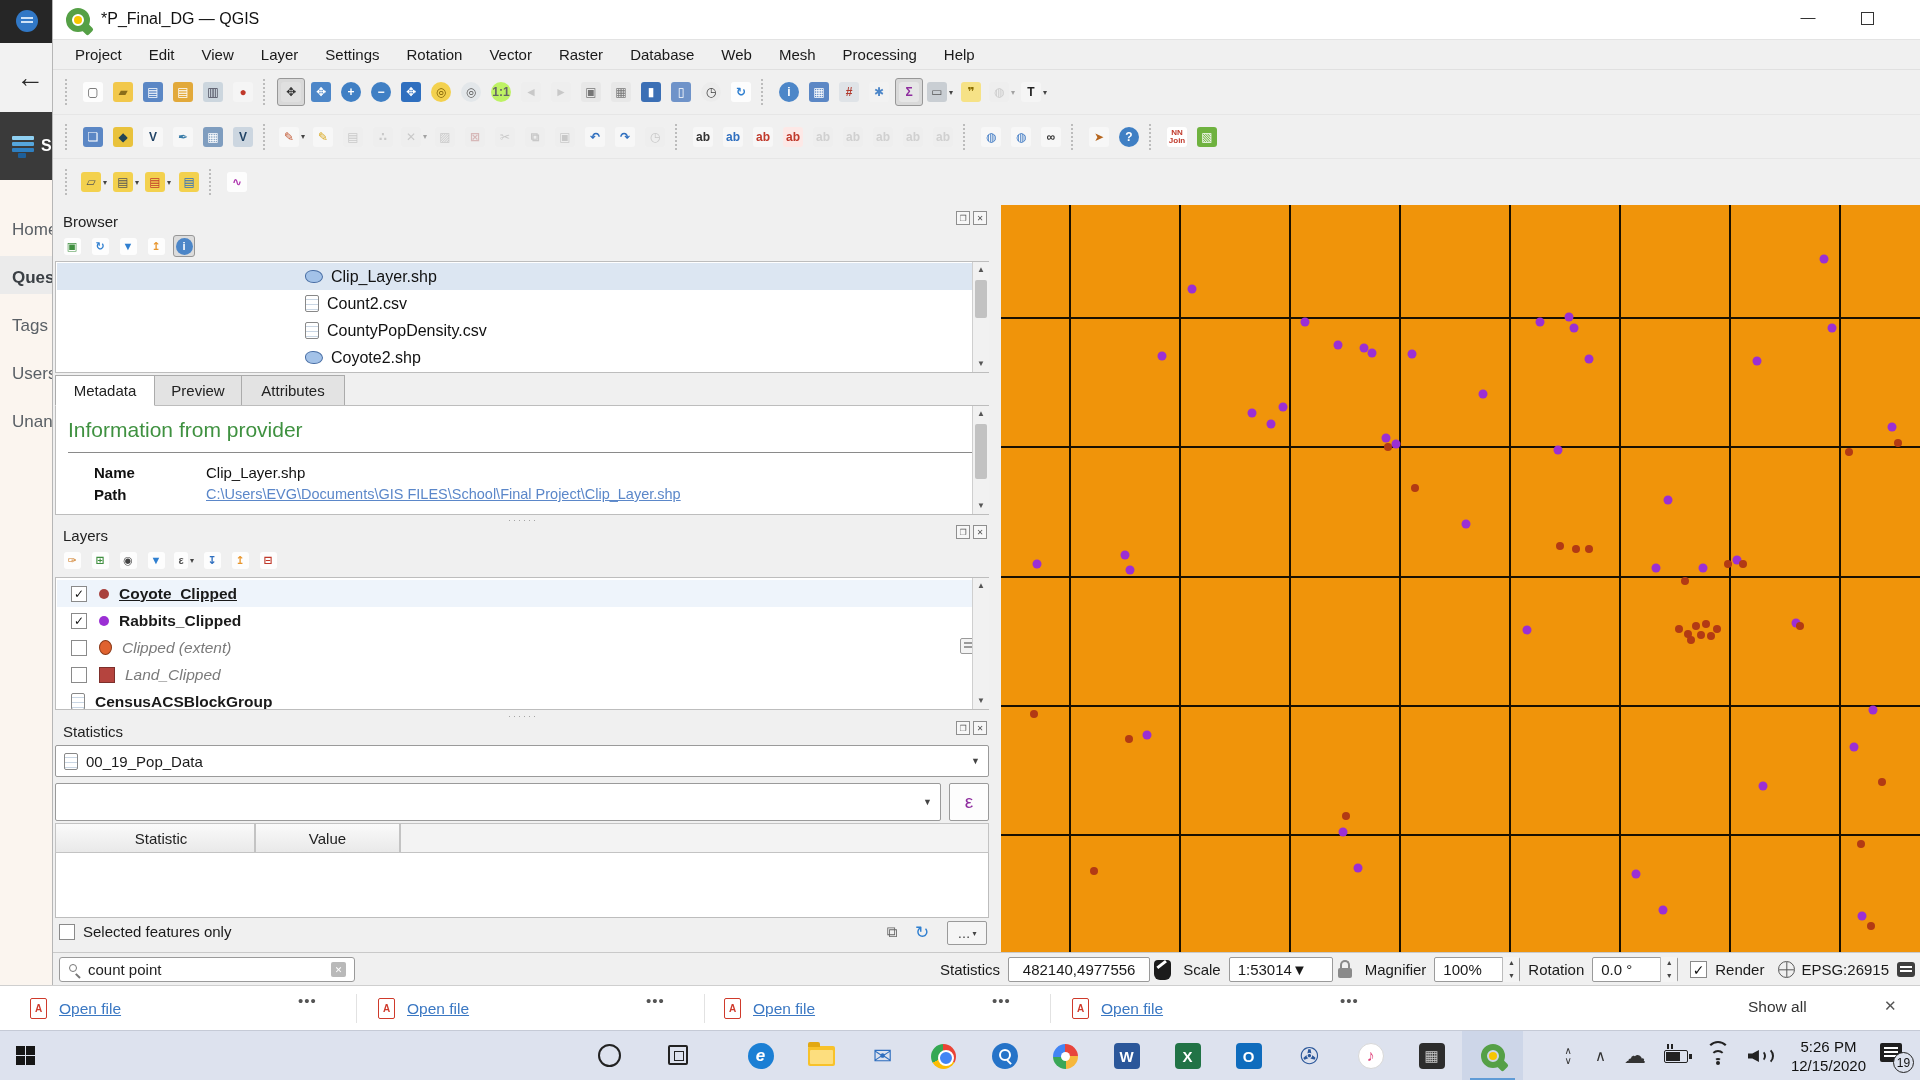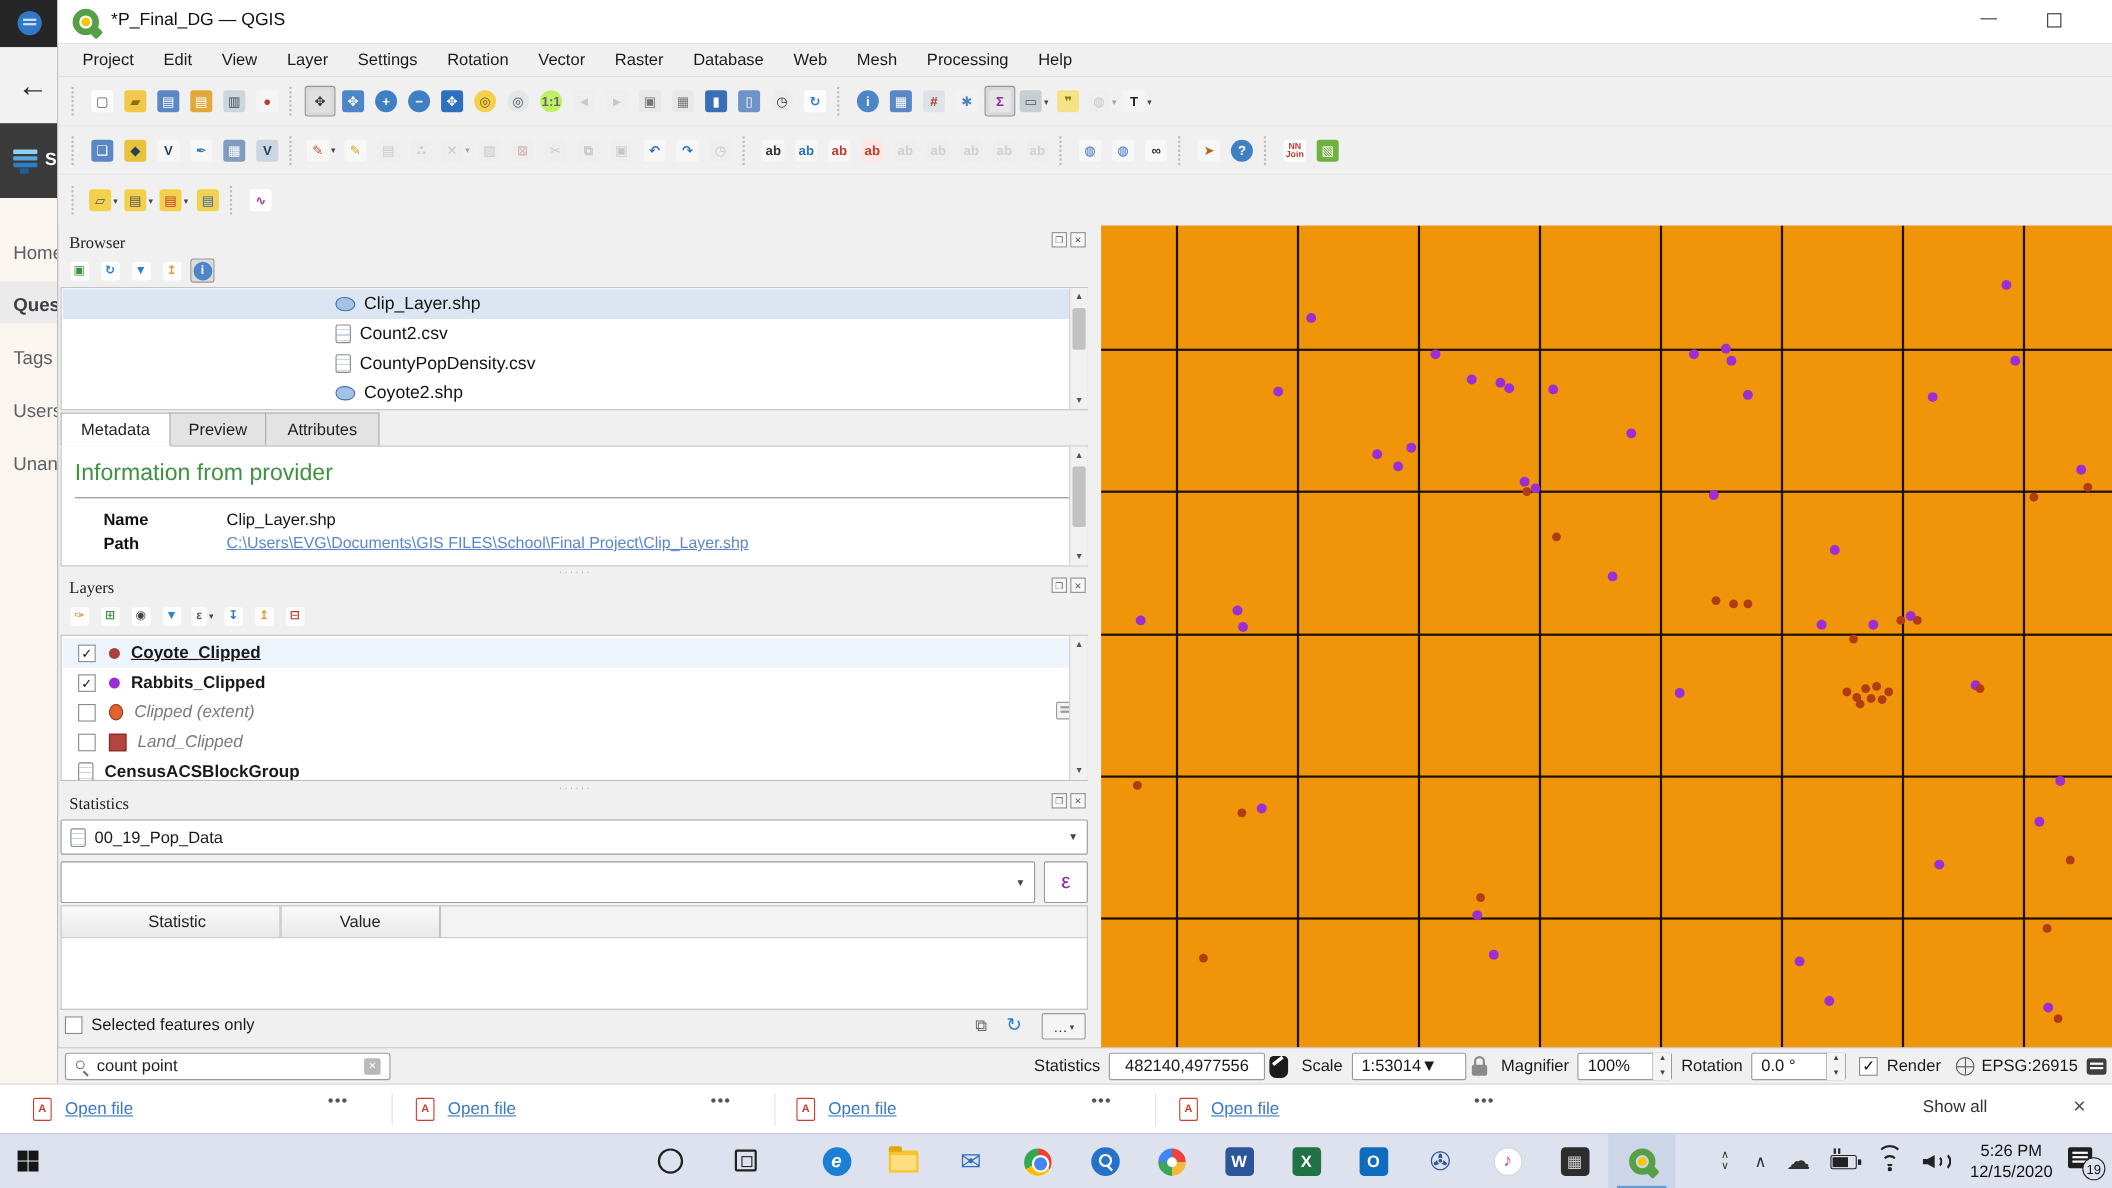--- a/index.html
+++ b/index.html
@@ -47,21 +47,21 @@
   .tbtn { height:28px; min-width:28px; border:1px solid transparent; border-radius:3px; display:flex; align-items:center; justify-content:center; margin-right:2px; flex:none; padding:0 1px; }
   .tbtn.pressed { background:#d9d9d9; border-color:#979797; }
   .tbtn.disabled { opacity:.45; }
   .gbox { width:20px; height:20px; border-radius:3px; display:flex; align-items:center; justify-content:center; font-size:12px; font-weight:bold; line-height:1; }
   .gbox.round { border-radius:50%; }
   .gbox.stack { flex-direction:column; font-size:8px; }
   .ddm { font-size:8px; color:#444; margin-left:2px; }
 
   
   .dock { position:absolute; left:2px; top:205px; width:936px; height:780px; }
-  .ptitle { position:absolute; left:8px; font-size:15px; color:#222;font-family:Liberation Serif, serif; }
+  .ptitle { position:absolute; left:8px; font-size:15px; color:#222; }
   .pbtns { position:absolute; right:4px; display:flex; gap:3px; }
   .pbtn { width:14px; height:14px; border:1px solid #8f8f8f; background:#f7f7f7; font-size:8px; color:#555; display:flex; align-items:center; justify-content:center; }
   .minibar { position:absolute; display:flex; gap:6px; }
   .mbtn { width:22px; height:22px; border:1px solid transparent; border-radius:3px; display:flex; align-items:center; justify-content:center; }
   .mbtn.pressed { background:#dcdcdc; border-color:#979797; }
   .whitebox { position:absolute; background:#fff; border:1px solid #bdbdbd; }
 
   .tree-row { position:absolute; left:1px; width:916px; height:27px; display:flex; align-items:center; }
   .tree-row.sel { background:#dce6f2; }
   .tree-row .lbl { font-size:16px; color:#111; margin-left:8px; }

